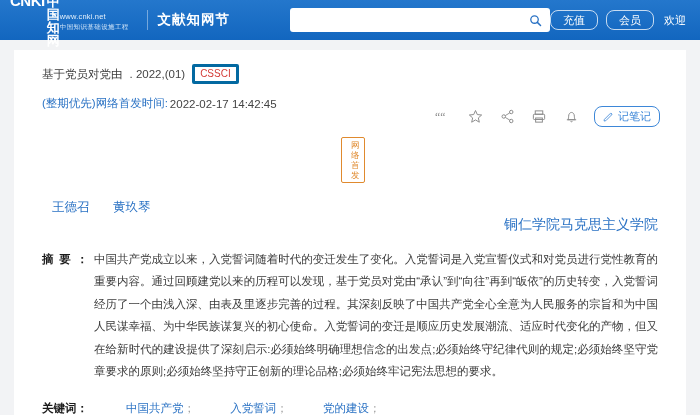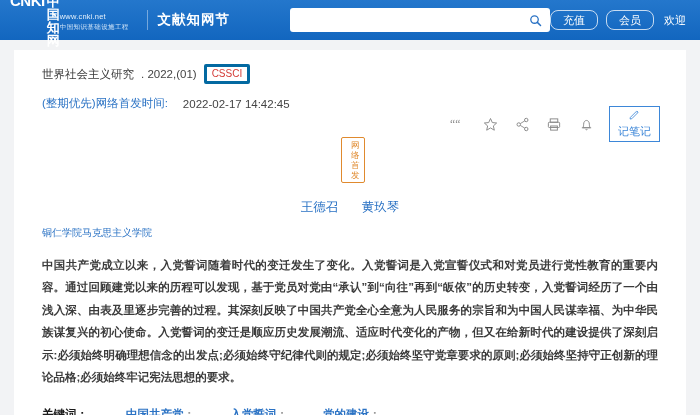--- a/index.html
+++ b/index.html
@@ -142,21 +142,21 @@
     border-radius: 2px;
     display: inline-block;
   }
 
   .pub-line {
     margin-top: 12px;
     font-size: 11.5px;
     color: #444;
     display: flex;
     align-items: center;
-    gap: 15px;
+    gap: 2px;
   }
   .blue-br { color:#2a72c4; }
 
   
   .actions {
     position: absolute;
     right: 26px;
     top: 56px;
     display: flex;
     align-items: center;
@@ -166,29 +166,28 @@
     width: 18px; height: 18px;
     color: #8a8a8a;
     display: flex; align-items: center; justify-content: center;
     cursor: pointer;
   }
   .act-ico svg { display:block; }
   .note-btn {
     border: 1px solid #3d87d8;
     color: #3d87d8;
     font-size: 11px;
-    border-radius: 0;
+    border-radius: 8px;
     padding: 2px 8px;
     display: flex;
     align-items: center;
     gap: 4px;
     line-height: 15px;
     cursor: pointer;
     white-space: nowrap;
-    flex-direction: column;
   }
 
   
   .title-row {
     margin-top: 26px;
     text-align: center;
     position: relative;
   }
   .paper-title {
     font-size: 19px;
@@ -208,29 +207,28 @@
     line-height: 10px;
     border-radius: 2px;
     padding: 2px 9px;
     text-align: center;
     width: 24px;
   }
   .badge-wd span { display:block; }
 
   .authors {
     margin-top: 16px;
-    text-align: center;
+    text-align: left;
     font-size: 12.5px;
     color: #2a72c4;
   }
   .authors .au { margin: 0 10px; cursor: pointer; }
   .affil {
-    margin-top: 10px;
-    text-align: left;
-    font-size: 10px;
+    text-align: right;
+    font-size: 14px;
     color: #2a72c4;
     cursor: pointer;
   }
 
   
   .field {
     display: flex;
     margin-top: 14px;
     font-size: 11.5px;
     line-height: 1.95;
@@ -238,21 +236,21 @@
   }
   .field-label {
     flex: 0 0 52px;
     font-weight: bold;
     color: #1b1b1b;
     text-align: justify;
     text-align-last: justify;
     padding-right: 6px;
     white-space: nowrap;
   }
-  .field-body { flex: 1; text-align: justify; font-weight: bold; }
+  .field-body { flex: 1; text-align: justify; }
   .abstract .field-body { color: #3b3b3b; }
   .link-blue { color: #2a72c4; cursor: pointer; margin-left: 32px; }
   .sep-gray { color:#999; }
 </style>
 </head>
 <body>
 
 <div class="topbar">
   <div class="logo-block">
     <div class="logo-mark">
@@ -280,21 +278,21 @@
   <div class="top-right">
     <div class="pill">充值</div>
     <div class="pill">会员</div>
     <div class="top-plain">欢迎</div>
   </div>
 </div>
 
 <div class="sheet">
 
   <div class="journal-line">
-    <span class="journal-name">世界社会主义研究</span>
+    <span class="journal-name">基于党员对党由</span>
     <span>. 2022,(01)</span>
     <span class="tag-cssci">CSSCI</span>
   </div>
 
   <div class="pub-line">
     <span class="blue-br">(整期优先)网络首发时间:</span>
     <span>2022-02-17 14:42:45</span>
   </div>
 
   <div class="actions">
@@ -348,20 +346,21 @@
   </div>
 
   <div class="authors">
     <span class="au">王德召</span>
     <span class="au">黄玖琴</span>
   </div>
 
   <div class="affil">铜仁学院马克思主义学院</div>
 
   <div class="field abstract">
+    <div class="field-label">摘要：</div>
     <div class="field-body">中国共产党成立以来，入党誓词随着时代的变迁发生了变化。入党誓词是入党宣誓仪式和对党员进行党性教育的重要内容。通过回顾建党以来的历程可以发现，基于党员对党由“承认”到“向往”再到“皈依”的历史转变，入党誓词经历了一个由浅入深、由表及里逐步完善的过程。其深刻反映了中国共产党全心全意为人民服务的宗旨和为中国人民谋幸福、为中华民族谋复兴的初心使命。入党誓词的变迁是顺应历史发展潮流、适应时代变化的产物，但又在给新时代的建设提供了深刻启示:必须始终明确理想信念的出发点;必须始终守纪律代则的规定;必须始终坚守党章要求的原则;必须始终坚持守正创新的理论品格;必须始终牢记宪法思想的要求。</div>
   </div>
 
   <div class="field">
     <div class="field-label">关键词：</div>
     <div class="field-body">
       <span class="link-blue">中国共产党</span><span class="sep-gray">；&nbsp;</span><span class="link-blue">入党誓词</span><span class="sep-gray">；&nbsp;</span><span class="link-blue">党的建设</span><span class="sep-gray">；</span>
     </div>
   </div>
 

